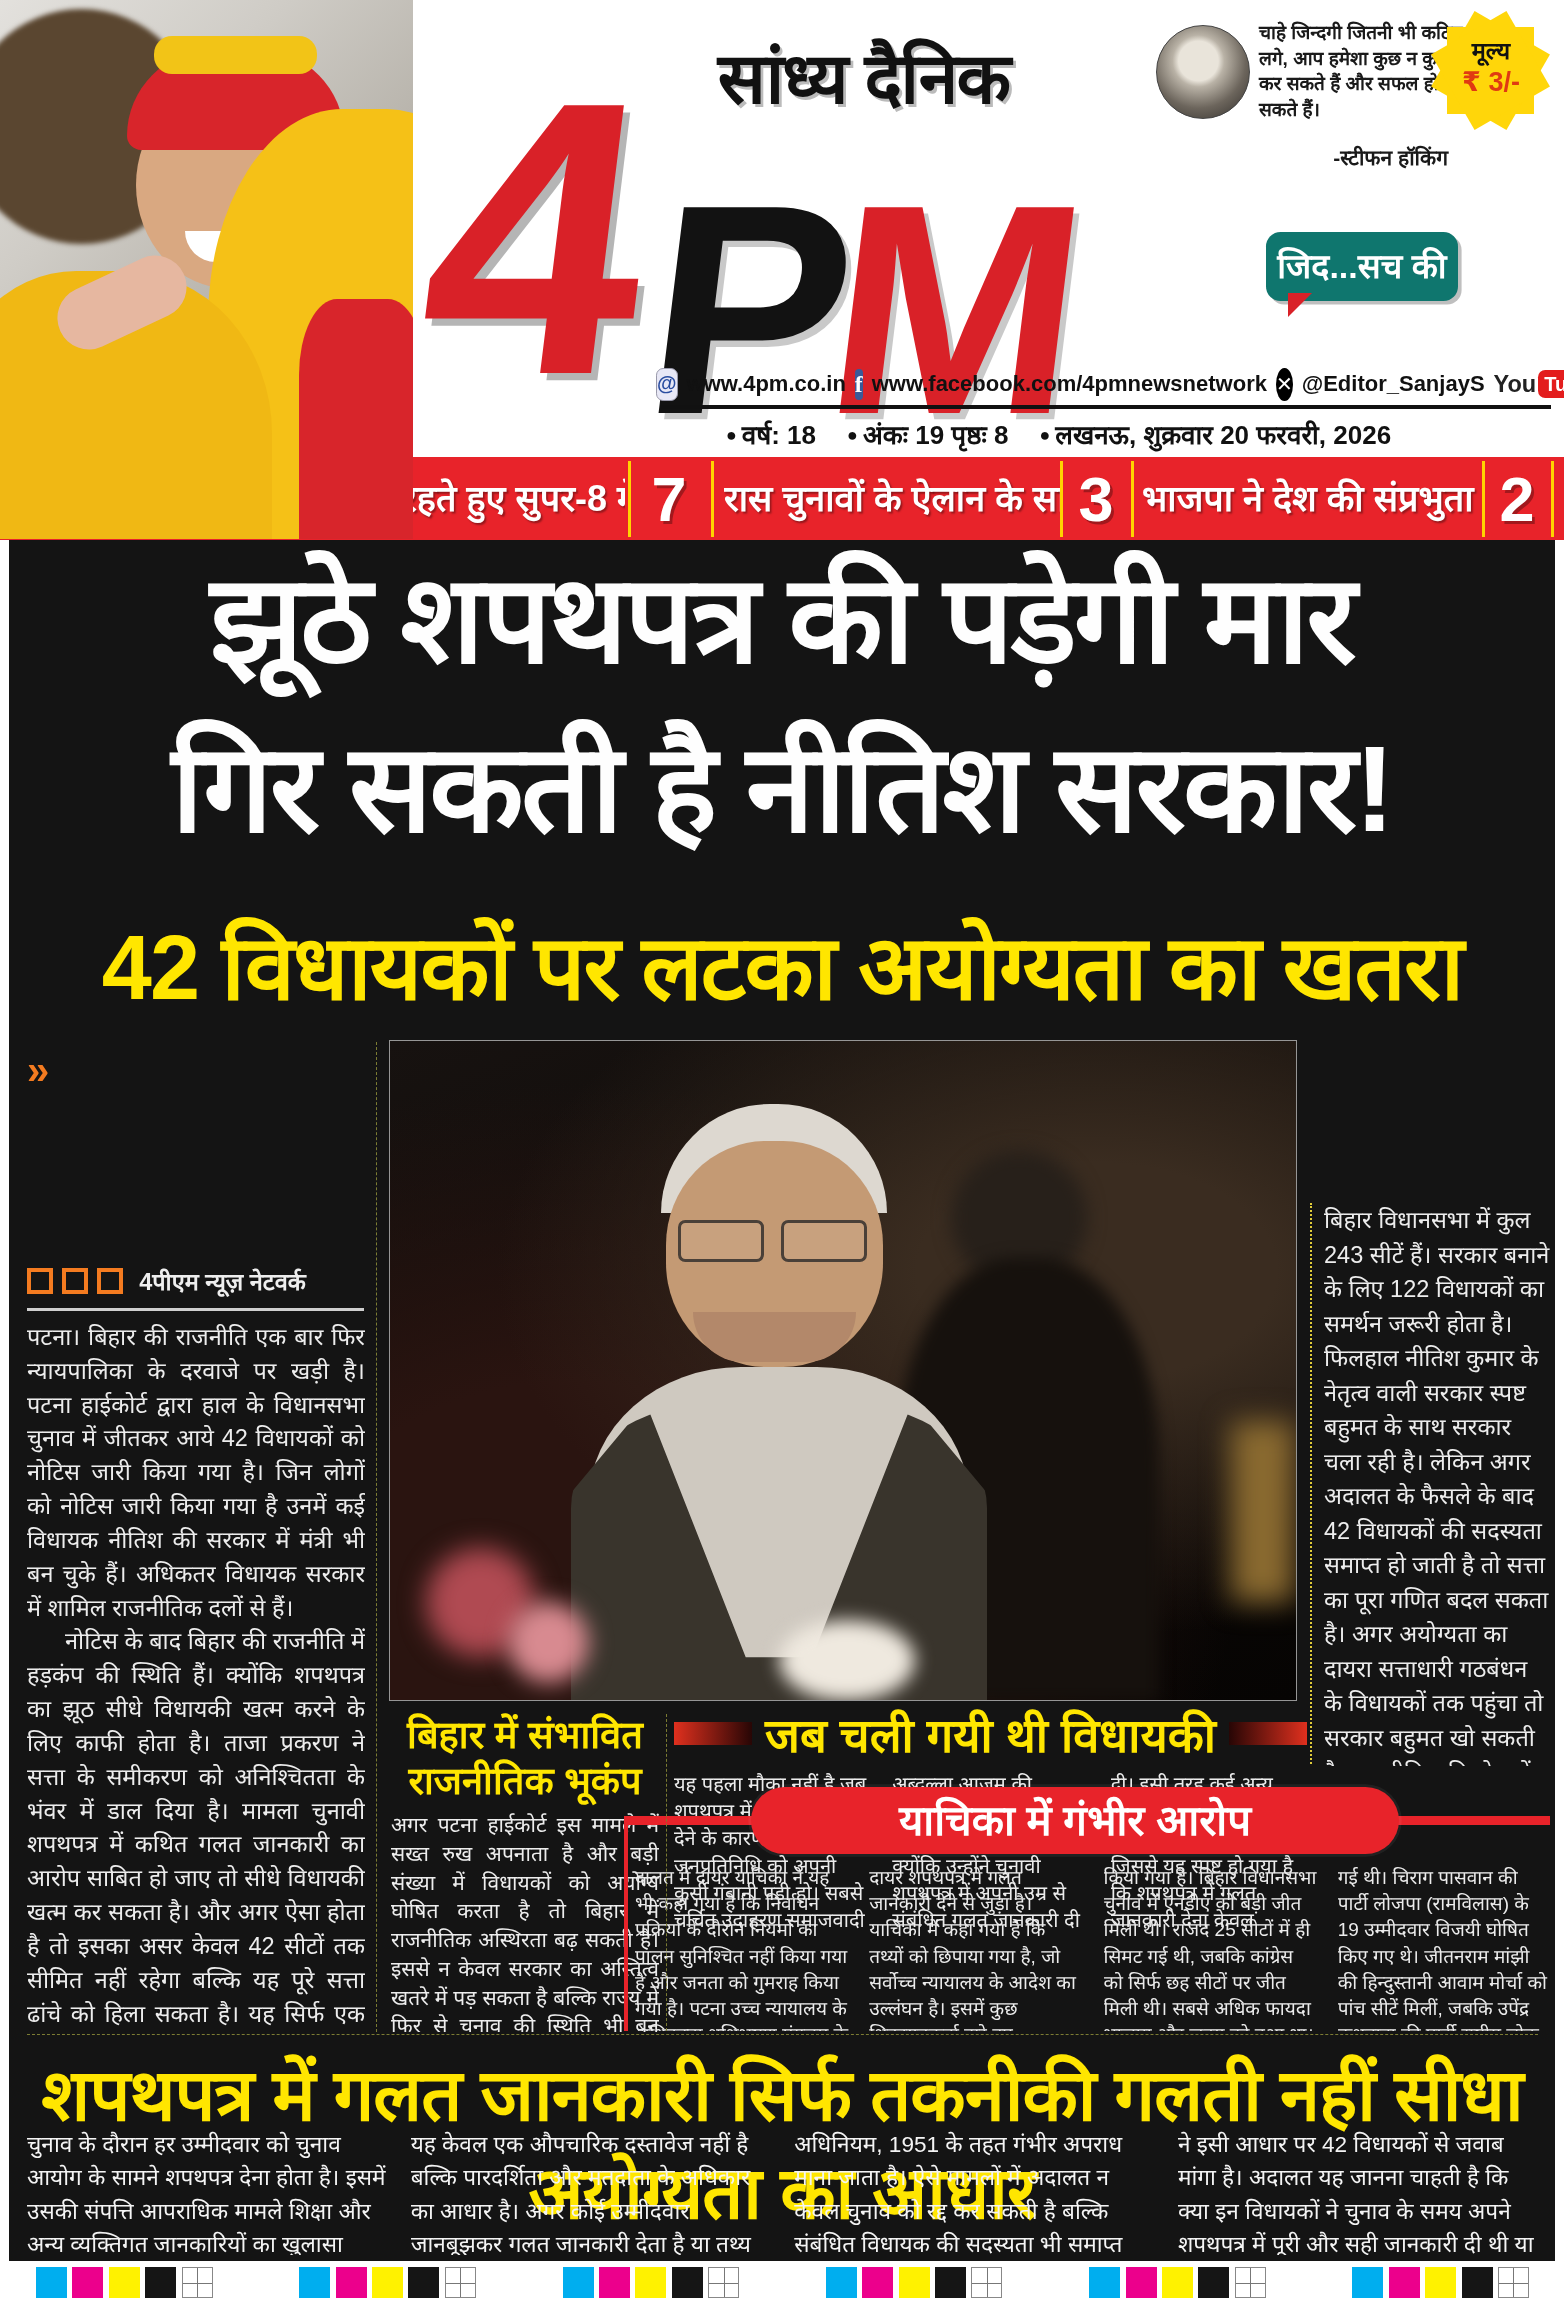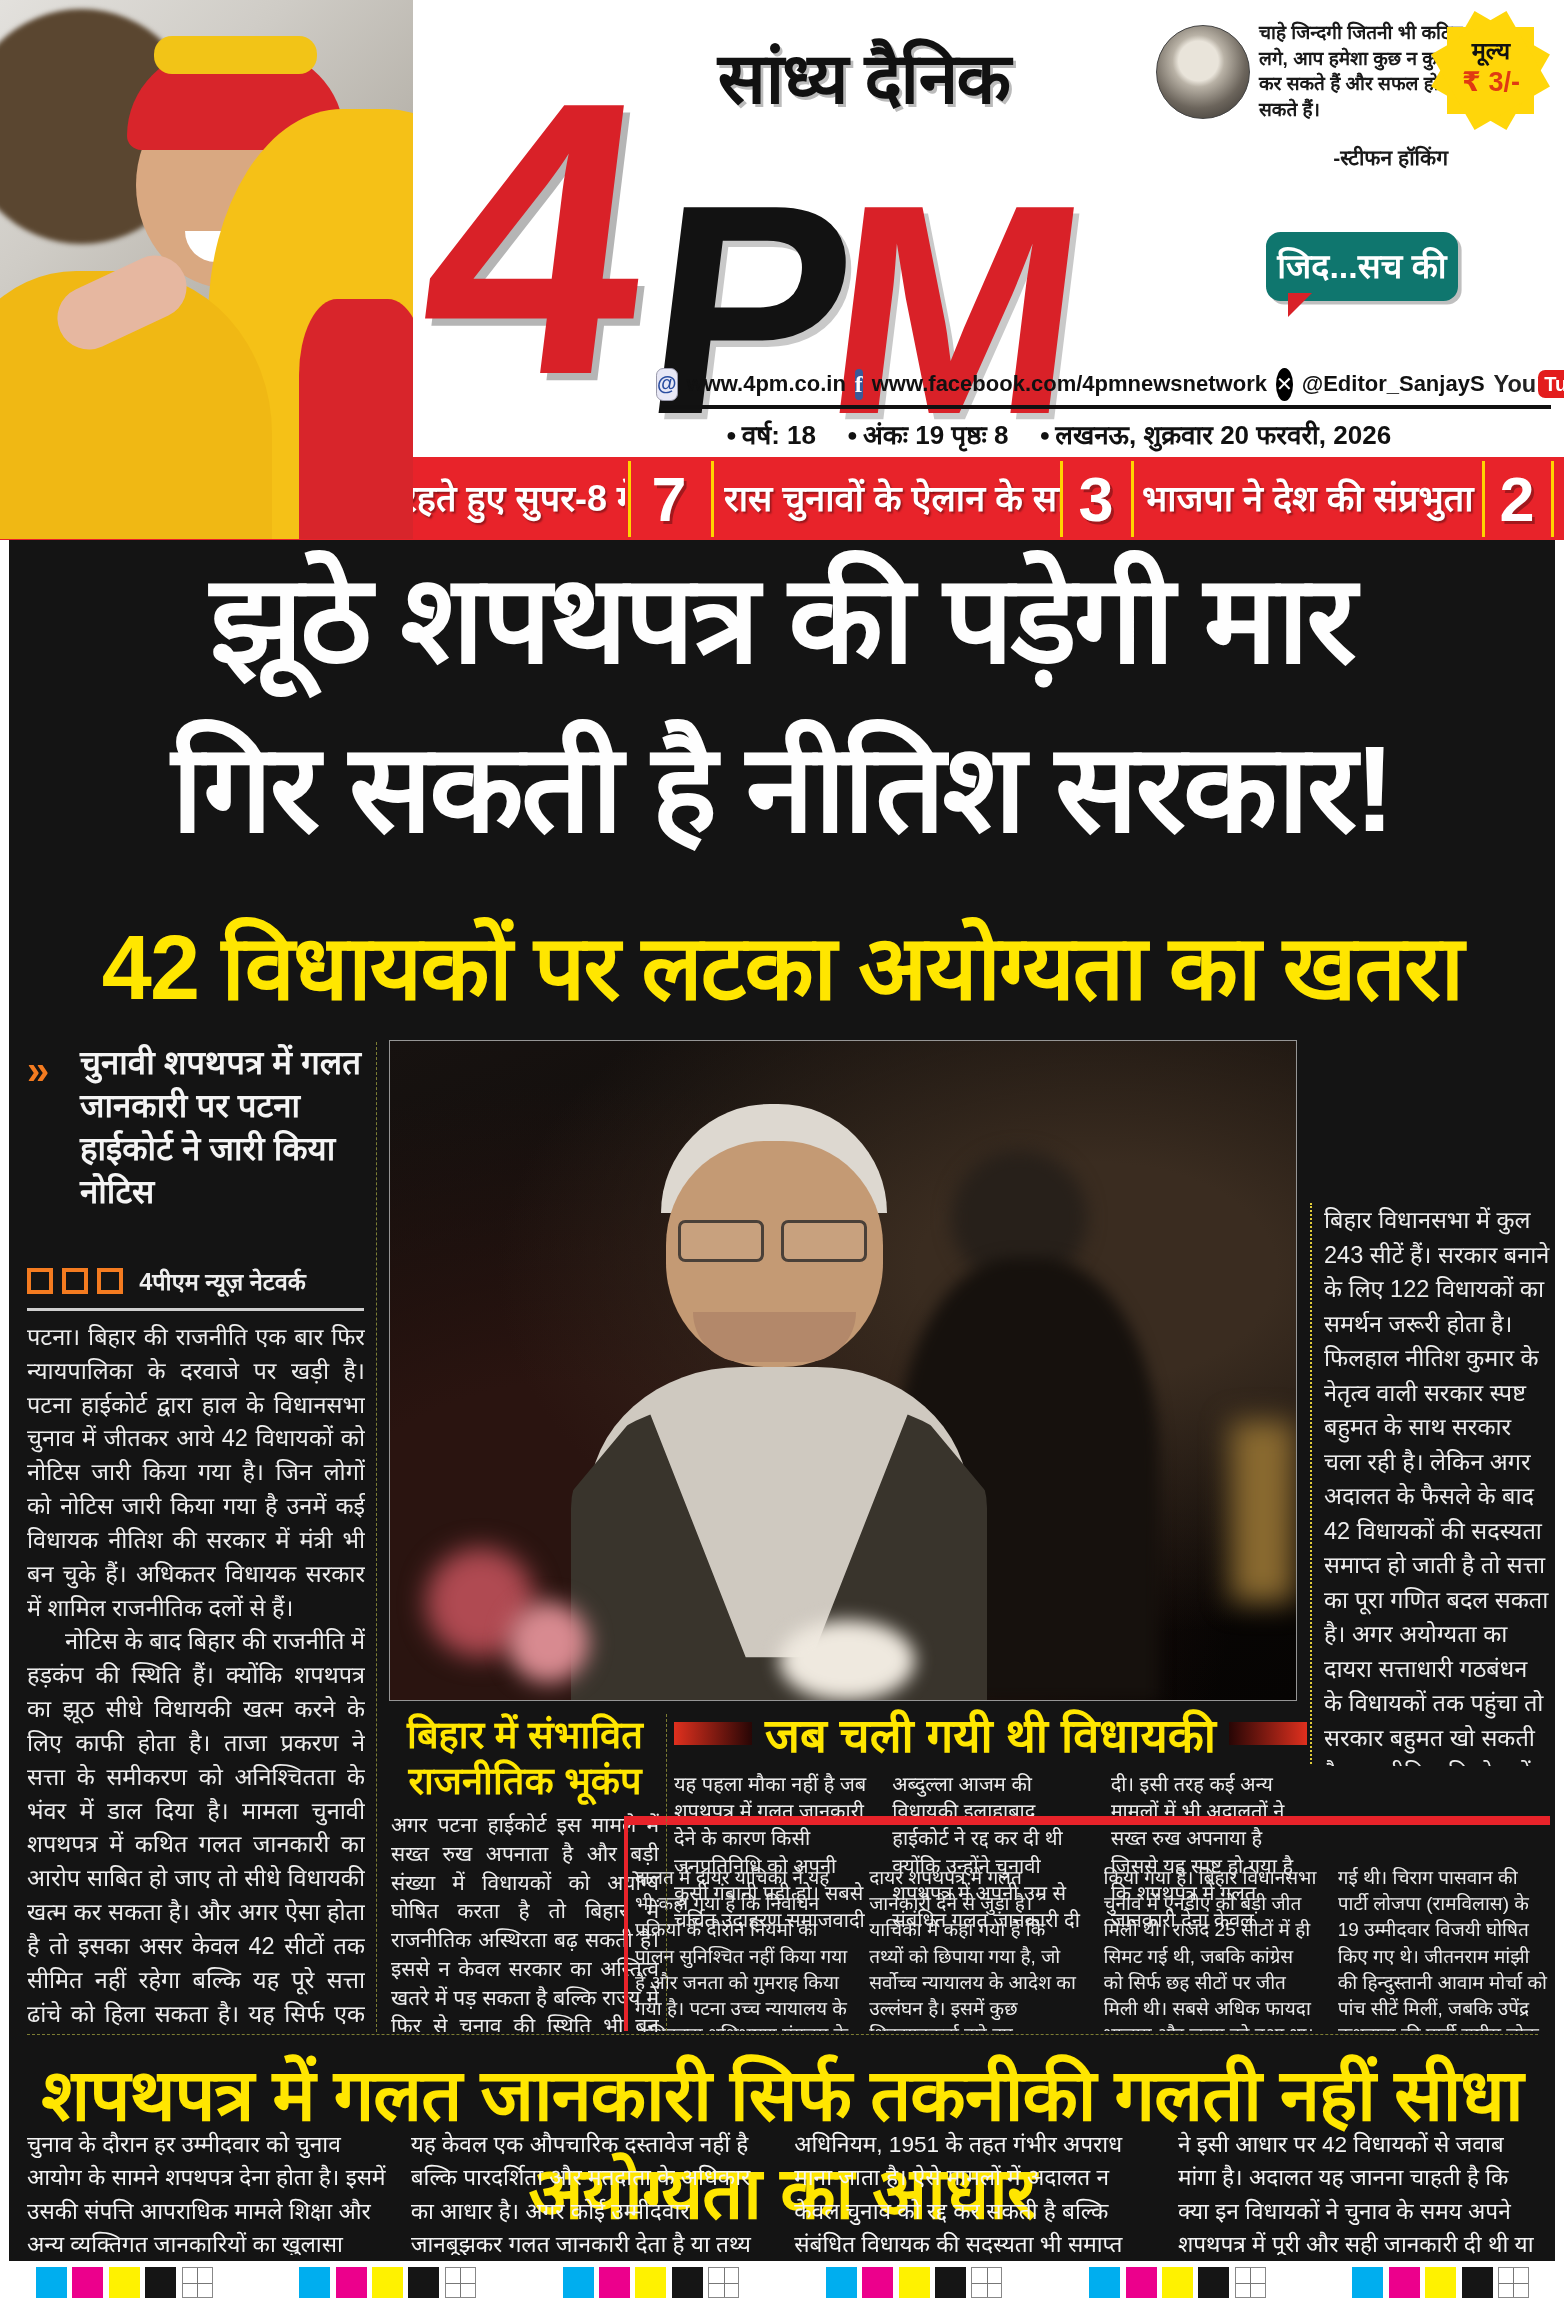--- a/index.html
+++ b/index.html
@@ -197,21 +197,20 @@
 
   </div>
 
   <div class="abs black-zone"></div>
 
   <div class="abs headline" style="top:547px;">झूठे शपथपत्र की पड़ेगी मार</div>
   <div class="abs headline" style="top:716px;">गिर सकती है नीतिश सरकार!</div>
   <div class="abs subheadline">42 विधायकों पर लटका अयोग्यता का खतरा</div>
 
   <div class="abs kicker-mark">»</div>
-  <div class="abs kicker">चुनावी शपथपत्र में गलत जानकारी पर पटना हाईकोर्ट ने जारी किया नोटिस</div>
   <div class="abs byline-row">
     <span class="sq"></span>
     <span class="sq"></span>
     <span class="sq"></span>
     <span class="byline">4पीएम न्यूज़ नेटवर्क</span>
   </div>
   <div class="abs col-rule"></div>
   <div class="abs left-body">
     <p>पटना। बिहार की राजनीति एक बार फिर न्यायपालिका के दरवाजे पर खड़ी है। पटना हाईकोर्ट द्वारा हाल के विधानसभा चुनाव में जीतकर आये 42 विधायकों को नोटिस जारी किया गया है। जिन लोगों को नोटिस जारी किया गया है उनमें कई विधायक नीतिश की सरकार में मंत्री भी बन चुके हैं। अधिकतर विधायक सरकार में शामिल राजनीतिक दलों से हैं।</p>
     <p>नोटिस के बाद बिहार की राजनीति में हड़कंप की स्थिति हैं। क्योंकि शपथपत्र का झूठ सीधे विधायकी खत्म करने के लिए काफी होता है। ताजा प्रकरण ने सत्ता के समीकरण को अनिश्चितता के भंवर में डाल दिया है। मामला चुनावी शपथपत्र में कथित गलत जानकारी का आरोप साबित हो जाए तो सीधे विधायकी खत्म कर सकता है। और अगर ऐसा होता है तो इसका असर केवल 42 सीटों तक सीमित नहीं रहेगा बल्कि यह पूरे सत्ता ढांचे को हिला सकता है। यह सिर्फ एक कानूनी प्रक्रिया नहीं बल्कि एक ऐसा घटनाक्रम है जो बिहार की मौजूदा सरकार के अस्तित्व पर सीधे सवाल खड़े कर दिये हैं। क्योंकि लोकतंत्र में सरकार का अस्तित्व संख्या पर टिका होता है और अगर वही संख्या अदालत के फैसले से बदल जाए तो कुर्सी भी बदल सकती है।</p>
@@ -253,20 +252,21 @@
     <span class="gbar r"></span>
   </div>
   <div class="abs sec2-cols">
     <div>यह पहला मौका नहीं है जब शपथपत्र में गलत जानकारी देने के कारण किसी जनप्रतिनिधि को अपनी कुर्सी गंवानी पड़ी हो। सबसे चर्चित उदाहरण समाजवादी पार्टी के वरिष्ठ नेता आजम खा के बेटे अब्दुल्ला आजम का है।</div>
     <div>अब्दुल्ला आजम की विधायकी इलाहाबाद हाईकोर्ट ने रद्द कर दी थी क्योंकि उन्होंने चुनावी शपथपत्र में अपनी उम्र से संबंधित गलत जानकारी दी थी। अदालत ने इसे गंभीर अपराध माना और उनकी सदस्यता समाप्त कर</div>
     <div>दी। इसी तरह कई अन्य मामलों में भी अदालतों ने सख्त रुख अपनाया है जिससे यह स्पष्ट हो गया है कि शपथपत्र में गलत जानकारी देना केवल औपचारिक गलती नहीं बल्कि संवैधानिक उल्लंघन है।</div>
   </div>
 
   <div class="abs yach-line"></div>
   <div class="abs yach-vline"></div>
+  <div class="abs yach-band">याचिका में गंभीर आरोप</div>
   <div class="abs yach-cols">
     <div>दालत में दायर याचिका ने यह भी कहा गया है कि निर्वाचन प्रक्रिया के दौरान नियमों का पालन सुनिश्चित नहीं किया गया है और जनता को गुमराह किया गया है। पटना उच्च न्यायालय के अधिवक्ता शशिभूषण मंगलम के मुताबिक पूरा मामला चुनाव के नामांकन के दौरान</div>
     <div>दायर शपथपत्र में गलत जानकारी देने से जुड़ा है। याचिका में कहा गया है कि तथ्यों को छिपाया गया है, जो सर्वोच्च न्यायालय के आदेश का उल्लंघन है। इसमें कुछ शिकायतकर्ता हारे हुए उम्मीदवार हैं तो कई मतदाता हैं। इस मामले की सुनवाई के बाद 42 विधायकों को नोटिस जारी</div>
     <div>किया गया है। बिहार विधानसभा चुनाव में एनडीए को बड़ी जीत मिली थी। राजद 25 सीटों में ही सिमट गई थी, जबकि कांग्रेस को सिर्फ छह सीटों पर जीत मिली थी। सबसे अधिक फायदा भाजपा और जदयू को हुआ था। भाजपा को जहां 89 सीट मिली थी, वहीं जदयू के खाते में 85 सीट</div>
     <div>गई थी। चिराग पासवान की पार्टी लोजपा (रामविलास) के 19 उम्मीदवार विजयी घोषित किए गए थे। जीतनराम मांझी की हिन्दुस्तानी आवाम मोर्चा को पांच सीटें मिलीं, जबकि उपेंद्र कुशवाहा की पार्टी राष्ट्रीय लोक मोर्चा ने चार सीटों पर जीत दर्ज की थी।</div>
   </div>
 
   <div class="abs vdash" style="left:376px;top:1042px;height:990px;"></div>
   <div class="abs vdash" style="left:666px;top:1714px;height:317px;"></div>
   <div class="abs hdash"></div>

